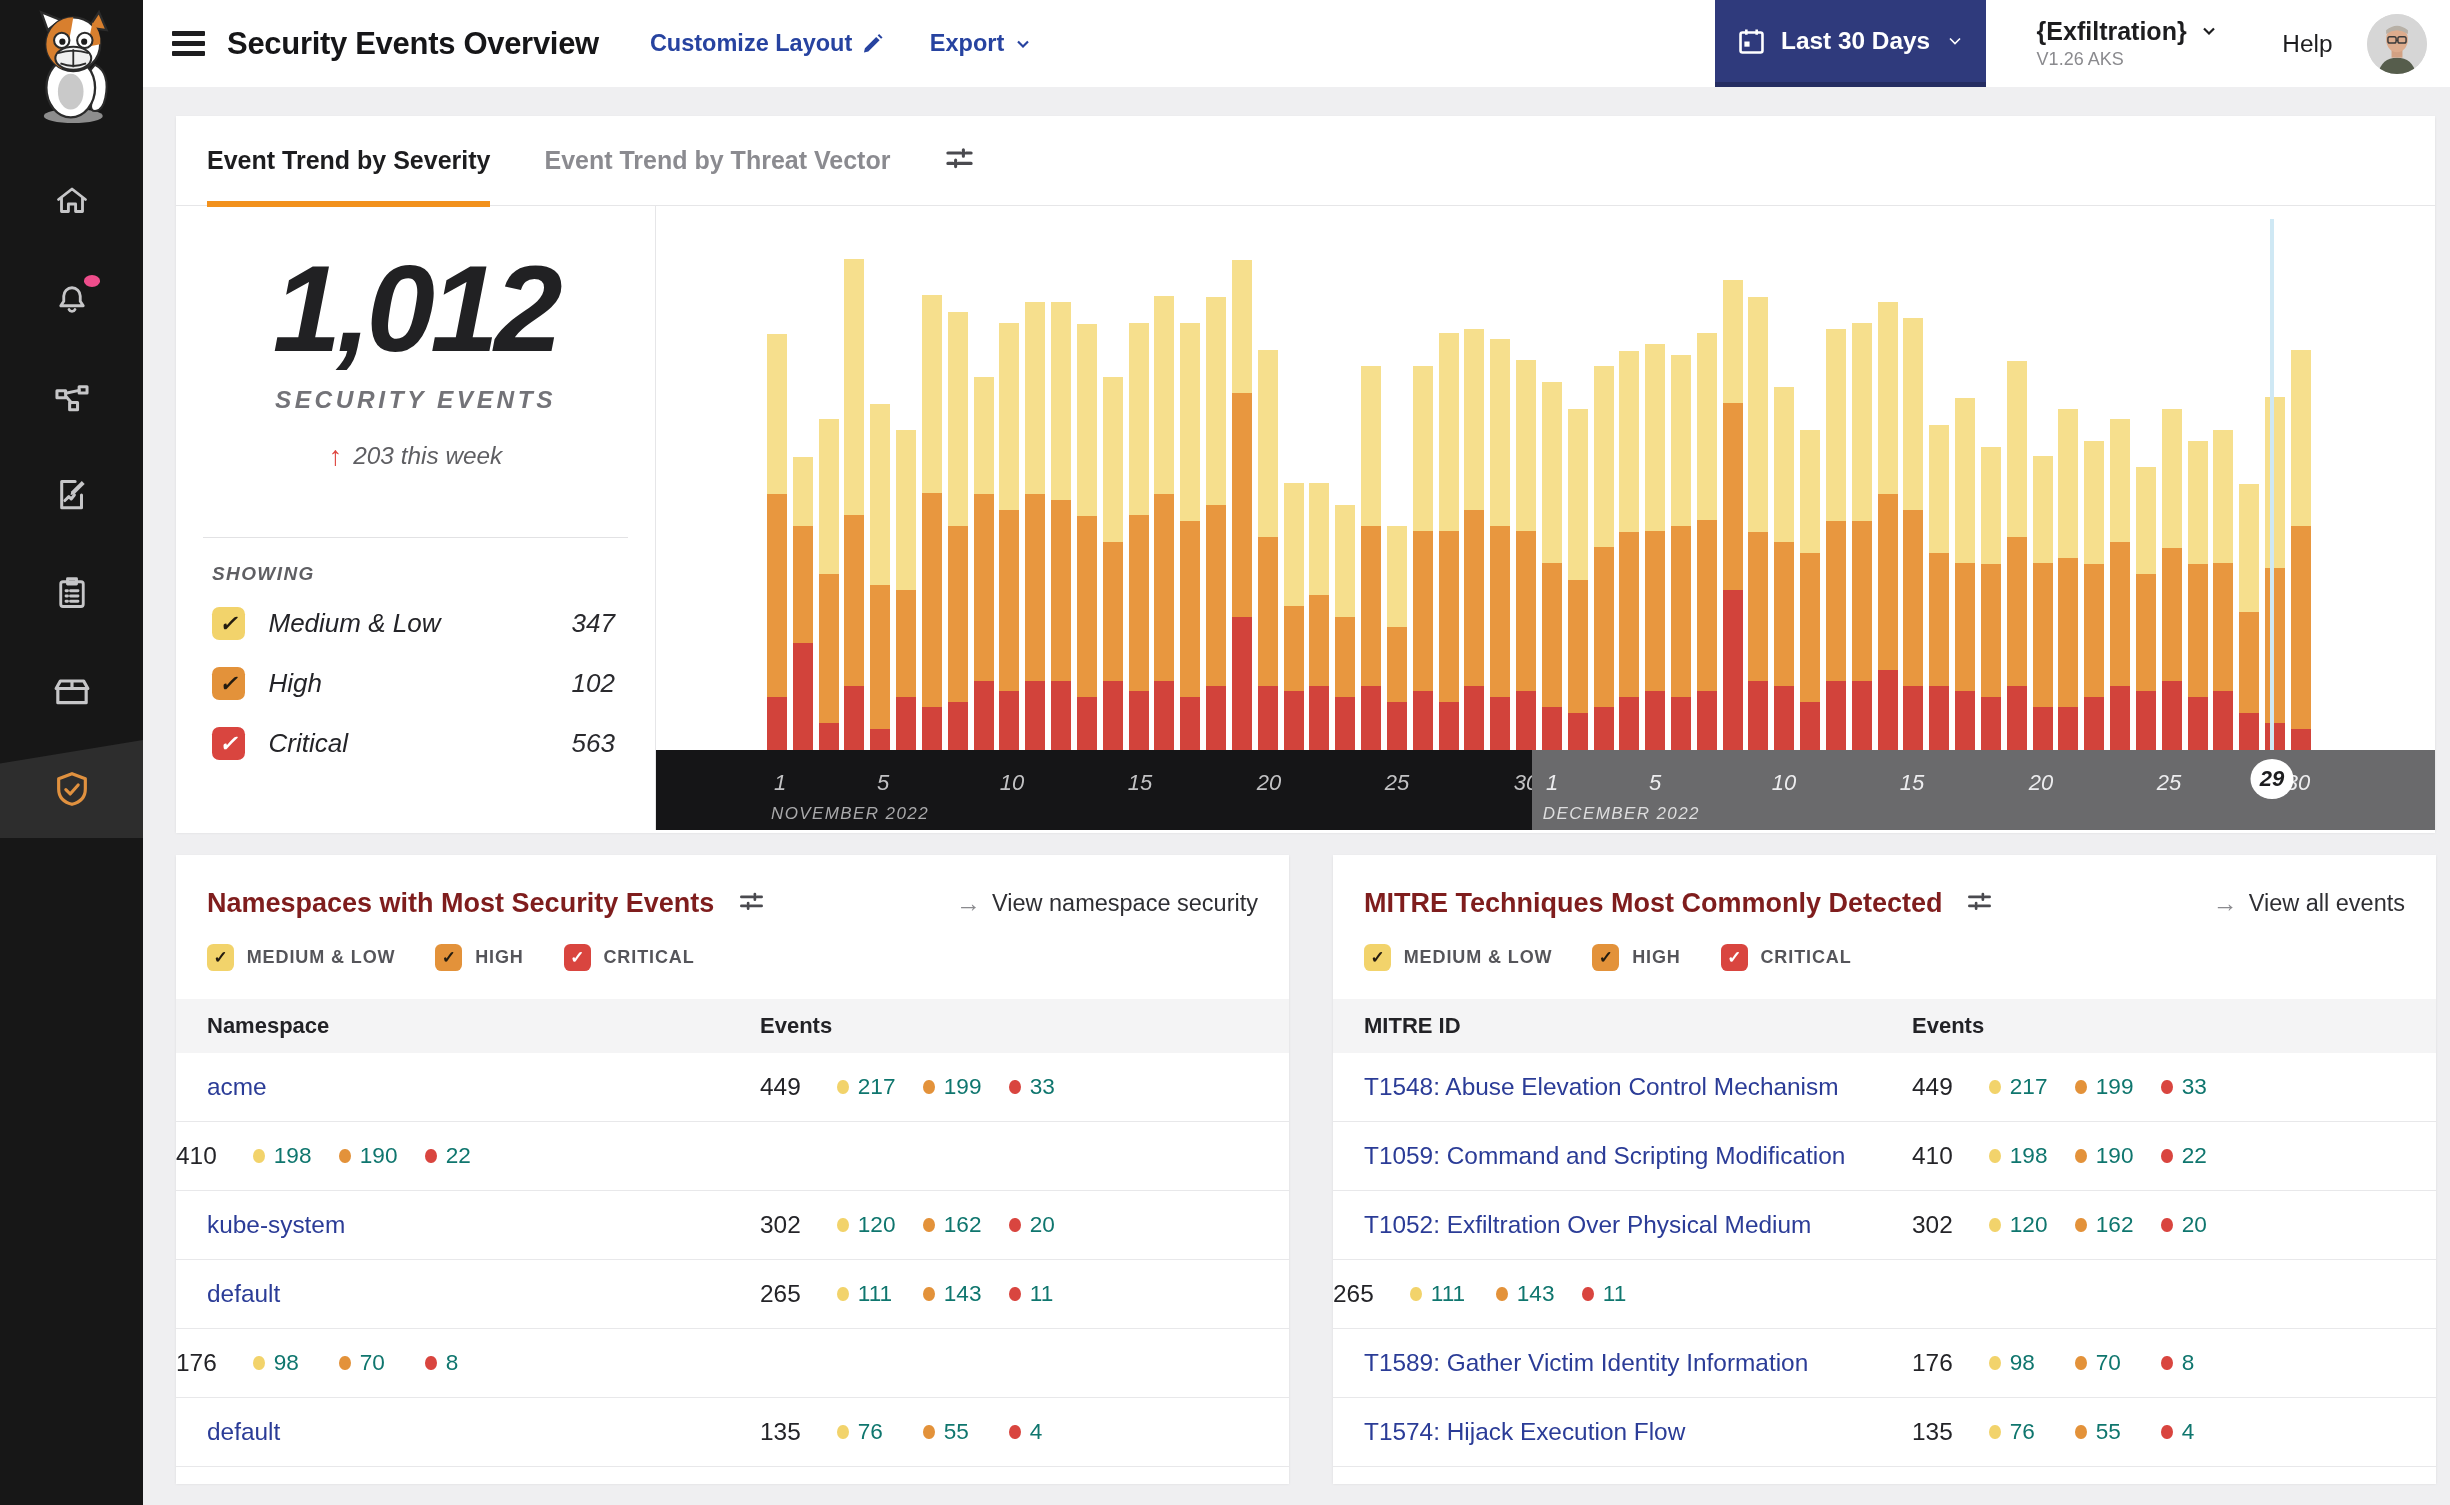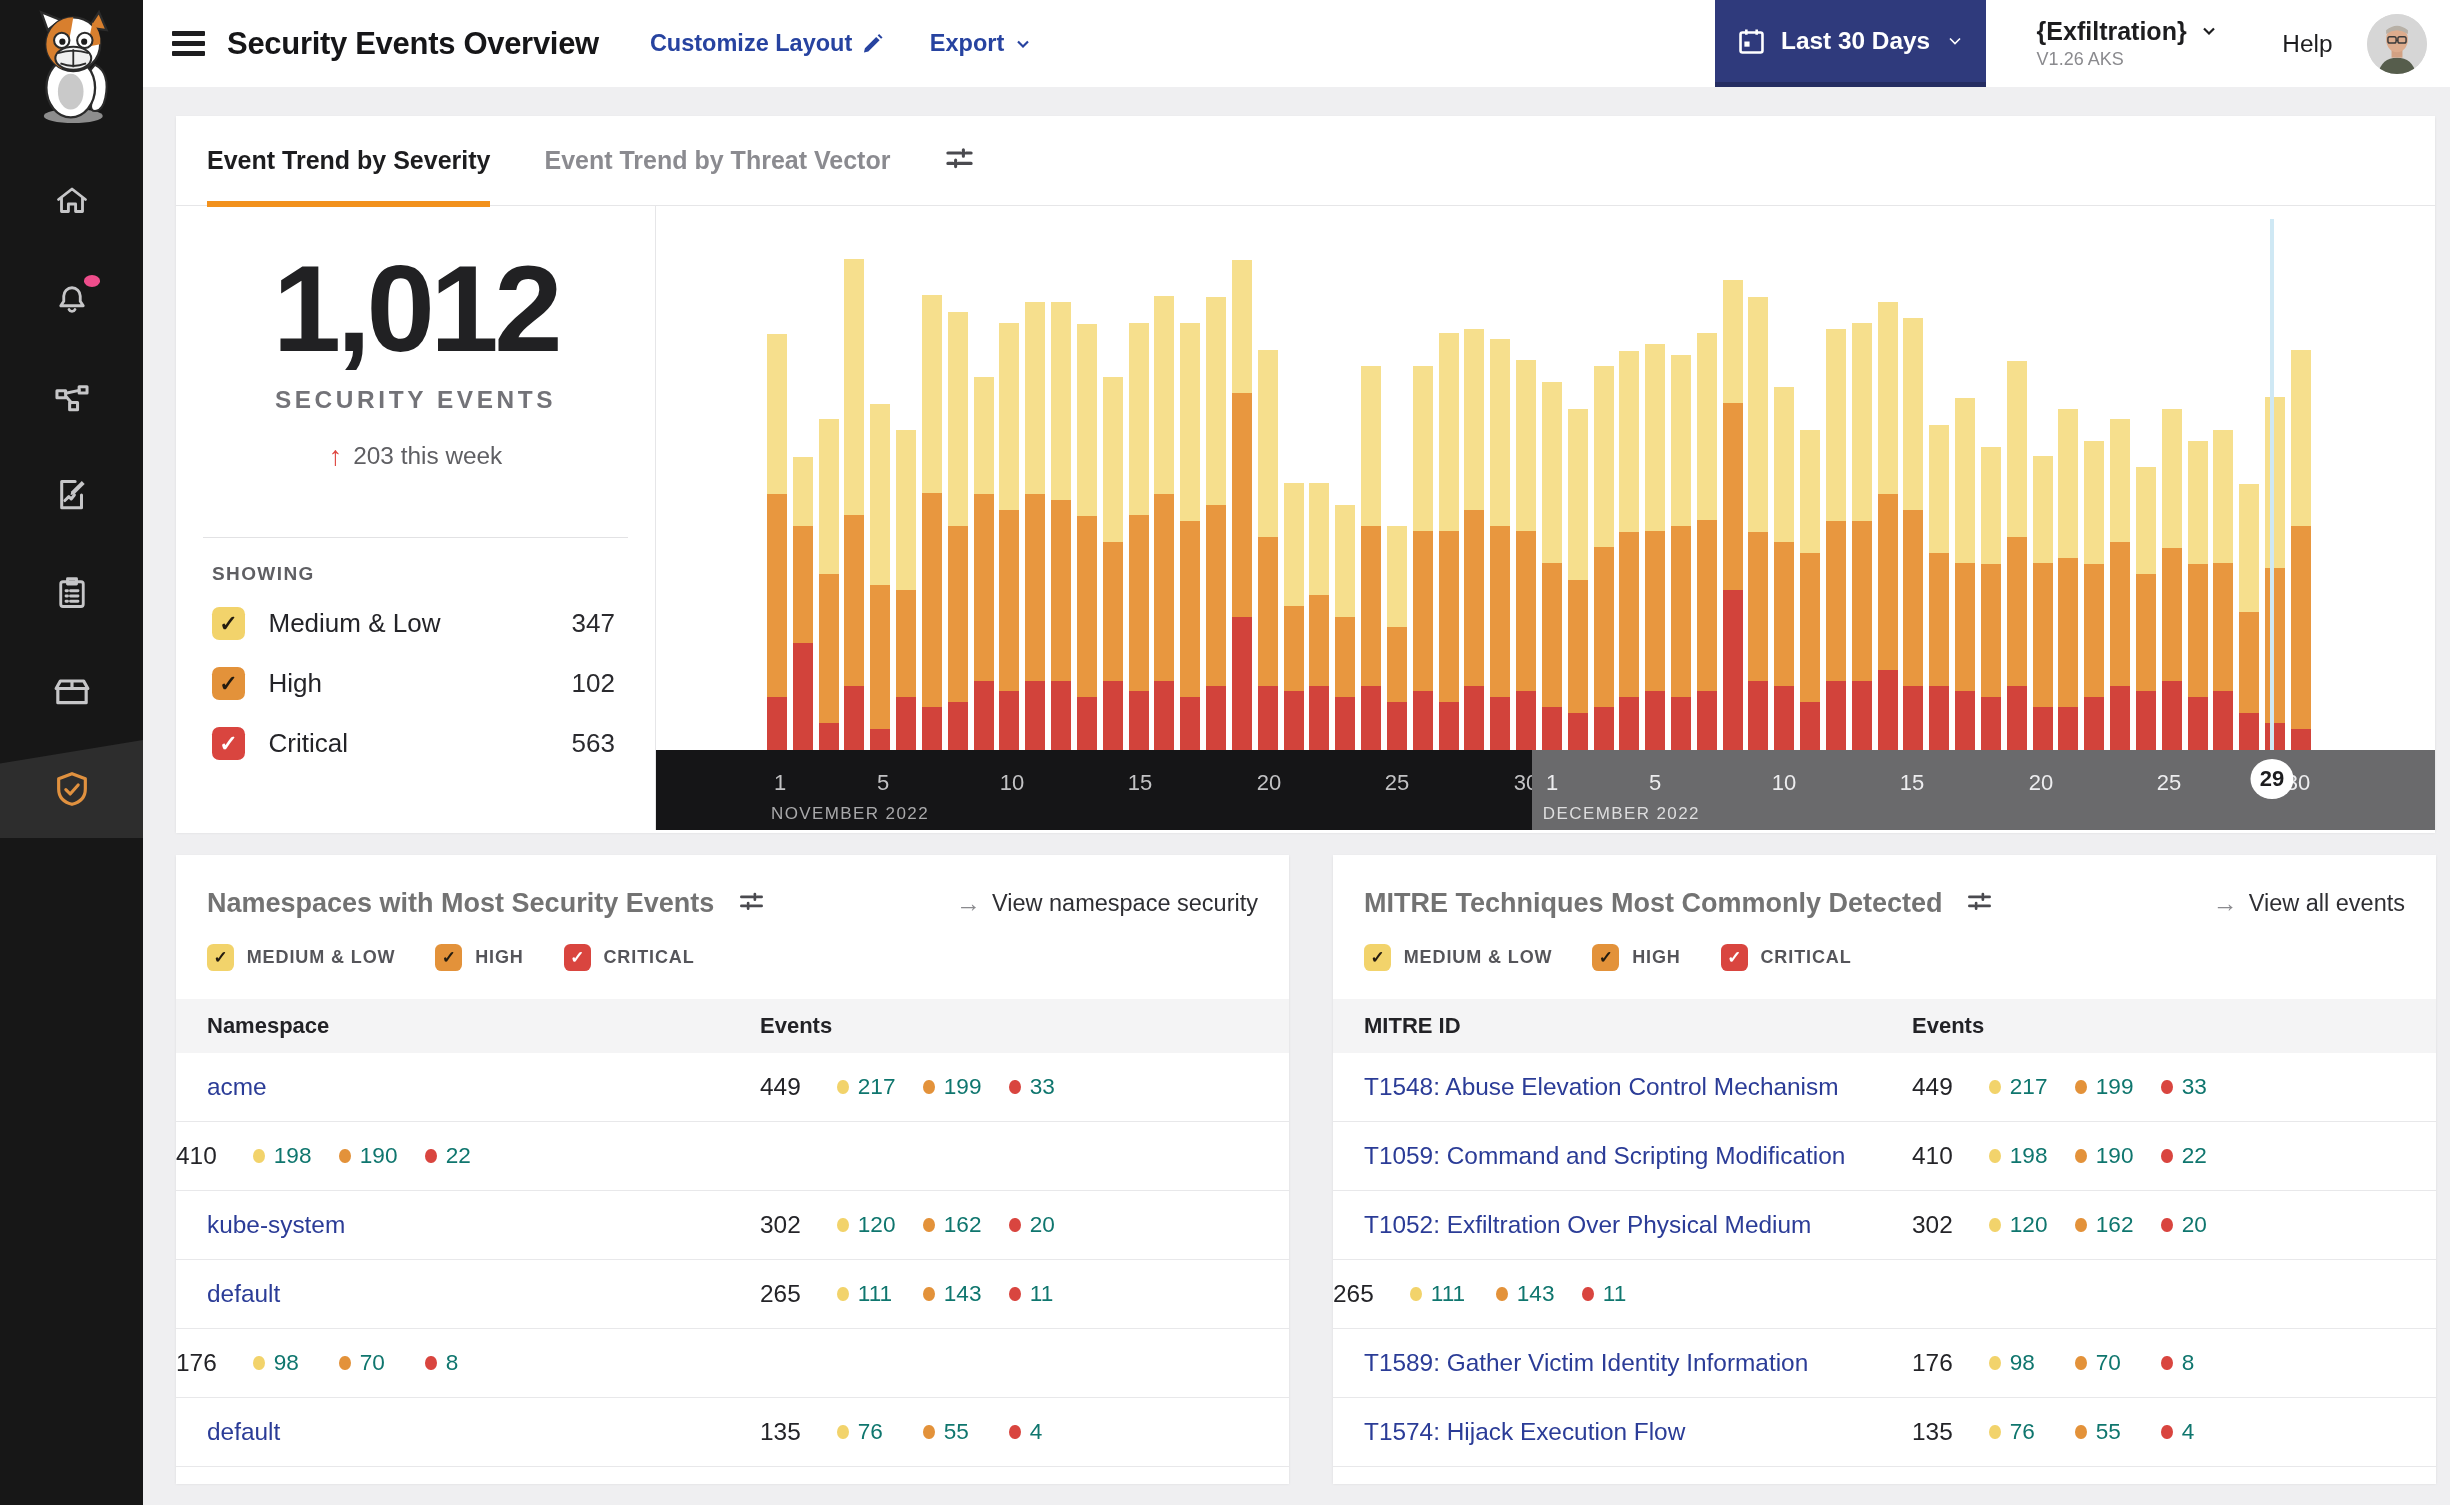--- a/index.html
+++ b/index.html
@@ -41,21 +41,21 @@
   .main-card{position:absolute;left:176px;top:116px;width:2259px;height:717px;background:#fff;
     box-shadow:0 0.9px 2.7px rgba(0,0,0,.08);}
   .tabs{height:90px;border-bottom:1.8px solid #e6e6e8;display:flex;align-items:center;padding-left:31px;position:relative;}
   .tab{font-size:25px;font-weight:700;color:#8b8b90;margin-right:54px;cursor:pointer;height:100%;
     display:flex;align-items:center;position:relative;}
   .tab.active{color:#1d1d1f;}
   .tab.active:after{content:"";position:absolute;left:0;right:0;bottom:-1.8px;height:6.3px;background:#F2911D;}
   .sliders{cursor:pointer;}
   .sliders svg{stroke:#4a4a4f;fill:none;stroke-width:2.4;stroke-linecap:round;}
 
-  .card-body{display:flex;height:624px;}
+  .card-body{display:flex;height:624px;font-style:italic;}
   .stats{width:480px;border-right:1.8px solid #e6e6e8;flex:none;padding-top:38px;}
   .big-number{font-size:123px;font-weight:900;letter-spacing:-4.5px;color:#212123;text-align:center;line-height:1.05;}
   .stats-caption{font-size:24.4px;font-weight:700;letter-spacing:3.6px;color:#737378;text-align:center;margin-top:12.7px;}
   .trend{display:flex;justify-content:center;align-items:center;gap:11px;margin-top:27px;font-size:24.4px;color:#5f5f63;}
   .trend .arrow{color:#DE4740;font-weight:700;font-size:27px;}
   .stats-divider{height:0.9px;background:#e2e2e4;margin:65px 27px 0 27px;}
   .showing-label{font-size:19px;font-weight:700;letter-spacing:1.4px;color:#5f5f63;margin:25px 0 9px 36px;}
   .sev-row{display:flex;align-items:center;height:60px;padding:0 40px 0 36px;}
   .cbx{width:33px;height:33px;border-radius:7.2px;display:flex;align-items:center;justify-content:center;
     font-size:22px;font-weight:900;cursor:pointer;flex:none;}
@@ -77,21 +77,21 @@
   .month-label{position:absolute;top:54px;font-size:17px;letter-spacing:1.4px;color:#a9a9ab;}
   .axis-band.dec .month-label{color:#dededf;}
   .day-bubble{position:absolute;top:9px;transform:translateX(-50%);width:43px;height:40px;border-radius:50%;
     background:#fff;color:#1d1d1f;font-size:22px;font-weight:600;display:flex;align-items:center;justify-content:center;z-index:5;}
 
   
   .bcard{position:absolute;top:855px;height:629px;background:#fff;box-shadow:0 0.9px 2.7px rgba(0,0,0,.08);padding-top:27px;}
   .bcard.left{left:176px;width:1113px;}
   .bcard.right{left:1333px;width:1103px;}
   .bcard-head{display:flex;align-items:center;padding:0 31px;height:43px;}
-  .bcard-title{font-size:27px;font-weight:700;color:#737373;margin-right:23.5px;}
+  .bcard-title{font-size:27px;font-weight:700;color:#7f1d1d;margin-right:23.5px;}
   .bcard-link{margin-left:auto;display:flex;align-items:center;gap:11px;font-size:23.5px;color:#2f2f33;cursor:pointer;}
   .bcard-link .larrow{color:#8a8a8e;font-size:25px;}
   .chips{display:flex;align-items:center;gap:40px;padding:0 31px;margin-top:14.5px;height:36px;}
   .chip{display:flex;align-items:center;gap:12.7px;cursor:pointer;}
   .chip .cbx{width:27px;height:27px;border-radius:6.3px;font-size:17px;}
   .chip-label{font-size:18px;font-weight:700;letter-spacing:0.9px;color:#55555a;}
   .tbl{margin-top:23.5px;}
   .tbl-head{height:54px;background:#f4f4f5;display:flex;align-items:center;font-size:22px;font-weight:700;color:#222226;}
   .col-name{padding-left:31px;flex:none;}
   .tbl-row{height:69px;display:flex;align-items:center;border-bottom:1.8px solid #e8e8ea;font-size:24.4px;}

